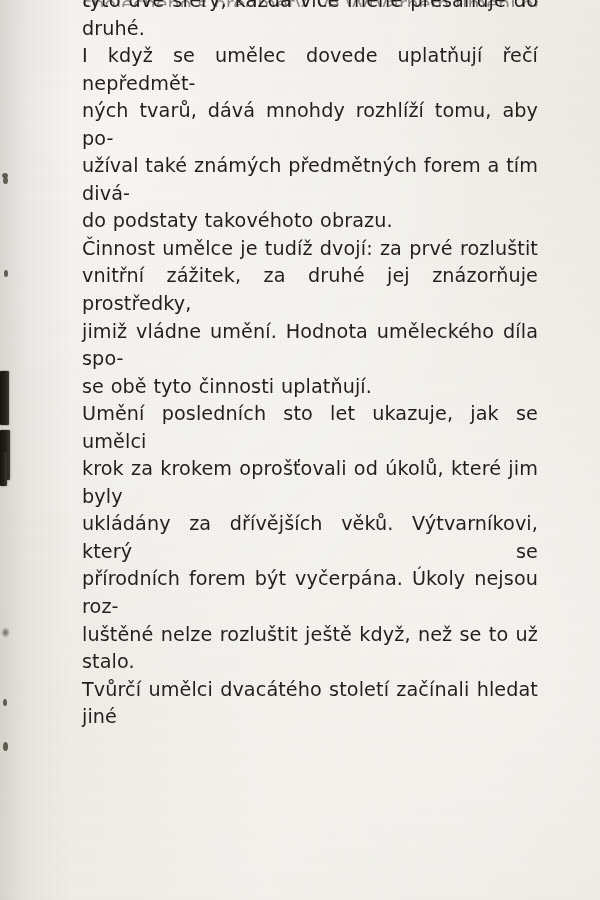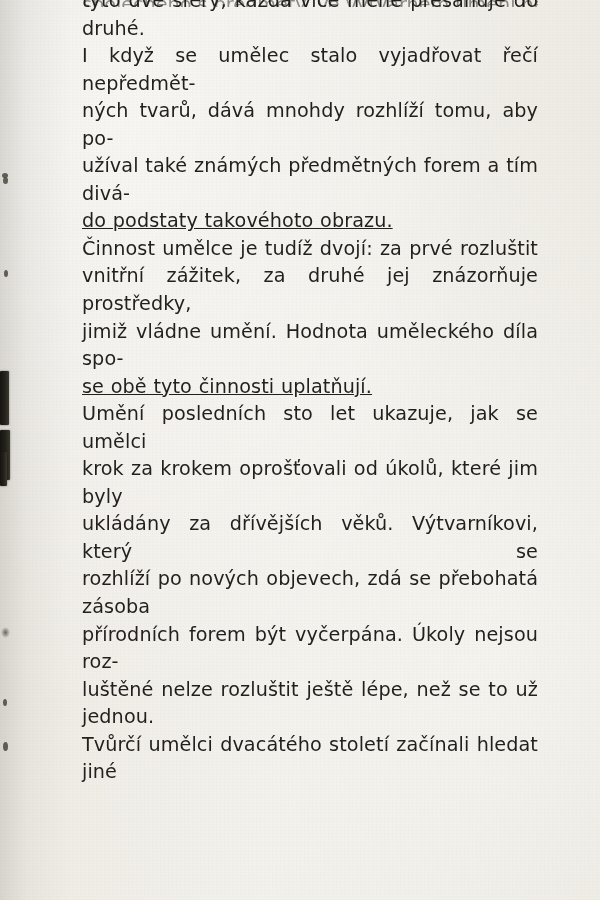--- a/index.html
+++ b/index.html
@@ -60,21 +60,20 @@
   }
   
   span.ln {
     display: block;
     text-align: justify;
     text-align-last: justify;
     white-space: pre-wrap;
   }
   span.ln.flush {
     text-align-last: left;
-    text-decoration: underline;
   }
   
   .artifact {
     position: absolute;
     pointer-events: none;
   }
   .bar {
     background: linear-gradient(90deg, #15140f 0%, #24221b 55%, #3c392f 100%);
     border-radius: 1px;
     box-shadow: 0 0 2px rgba(20,18,14,0.55);
@@ -111,38 +110,37 @@
 <div id="page">
 
   <div id="grain"></div>
   <div id="gutter-shade"></div>
 
   <div id="top-clip">společného s předměty. Ve výtvarném umění nejsou</div>
 
   <div id="text-column">
       <p class="para clipped-top">
         <span class="ln">tyto dvě sféry, každá více méně přesahuje do druhé.</span>
-        <span class="ln">I když se umělec stalo vyjadřovat řečí nepředmět-</span>
+        <span class="ln">I když se umělec dovede uplatňují řečí nepředmět-</span>
         <span class="ln">ných tvarů, dává mnohdy rozhlíží tomu, aby po-</span>
         <span class="ln">užíval také známých předmětných forem a tím divá-</span>
         <span class="ln flush">do podstaty takovéhoto obrazu.</span>
       </p>
       <p class="para">
         <span class="ln">Činnost umělce je tudíž dvojí: za prvé rozluštit</span>
         <span class="ln">vnitřní zážitek, za druhé jej znázorňuje prostředky,</span>
         <span class="ln">jimiž vládne umění. Hodnota uměleckého díla spo-</span>
         <span class="ln flush">se obě tyto činnosti uplatňují.</span>
       </p>
       <p class="para">
         <span class="ln">Umění posledních sto let ukazuje, jak se umělci</span>
         <span class="ln">krok za krokem oprošťovali od úkolů, které jim byly</span>
         <span class="ln">ukládány za dřívějších věků. Výtvarníkovi, který se</span>
-        <span class="ln">rozhlíží po nových objevech, zdá se přebohatá zásoba</span>
         <span class="ln">přírodních forem být vyčerpána. Úkoly nejsou roz-</span>
-        <span class="ln">luštěné nelze rozluštit ještě lépe, než se to už jednou.</span>
+        <span class="ln">luštěné nelze rozluštit ještě když, než se to už stalo.</span>
         <span class="ln">Tvůrčí umělci dvacátého století začínali hledat jiné</span>
       </p>
     </div>
 
   <div id="artifact-layer">
       <div class="artifact speck" style="left: 3px; top: 177px; width: 5px; height: 7px;"></div>
       <div class="artifact speck" style="left: 4px; top: 270px; width: 4px; height: 7px;"></div>
       <div class="artifact bar" style="left: 0px; top: 371px; width: 9px; height: 54px;"></div>
       <div class="artifact bar" style="left: 0px; top: 430px; width: 10px; height: 50px;"></div>
       <div class="artifact bar" style="left: 0px; top: 452px; width: 7px; height: 34px;"></div>

